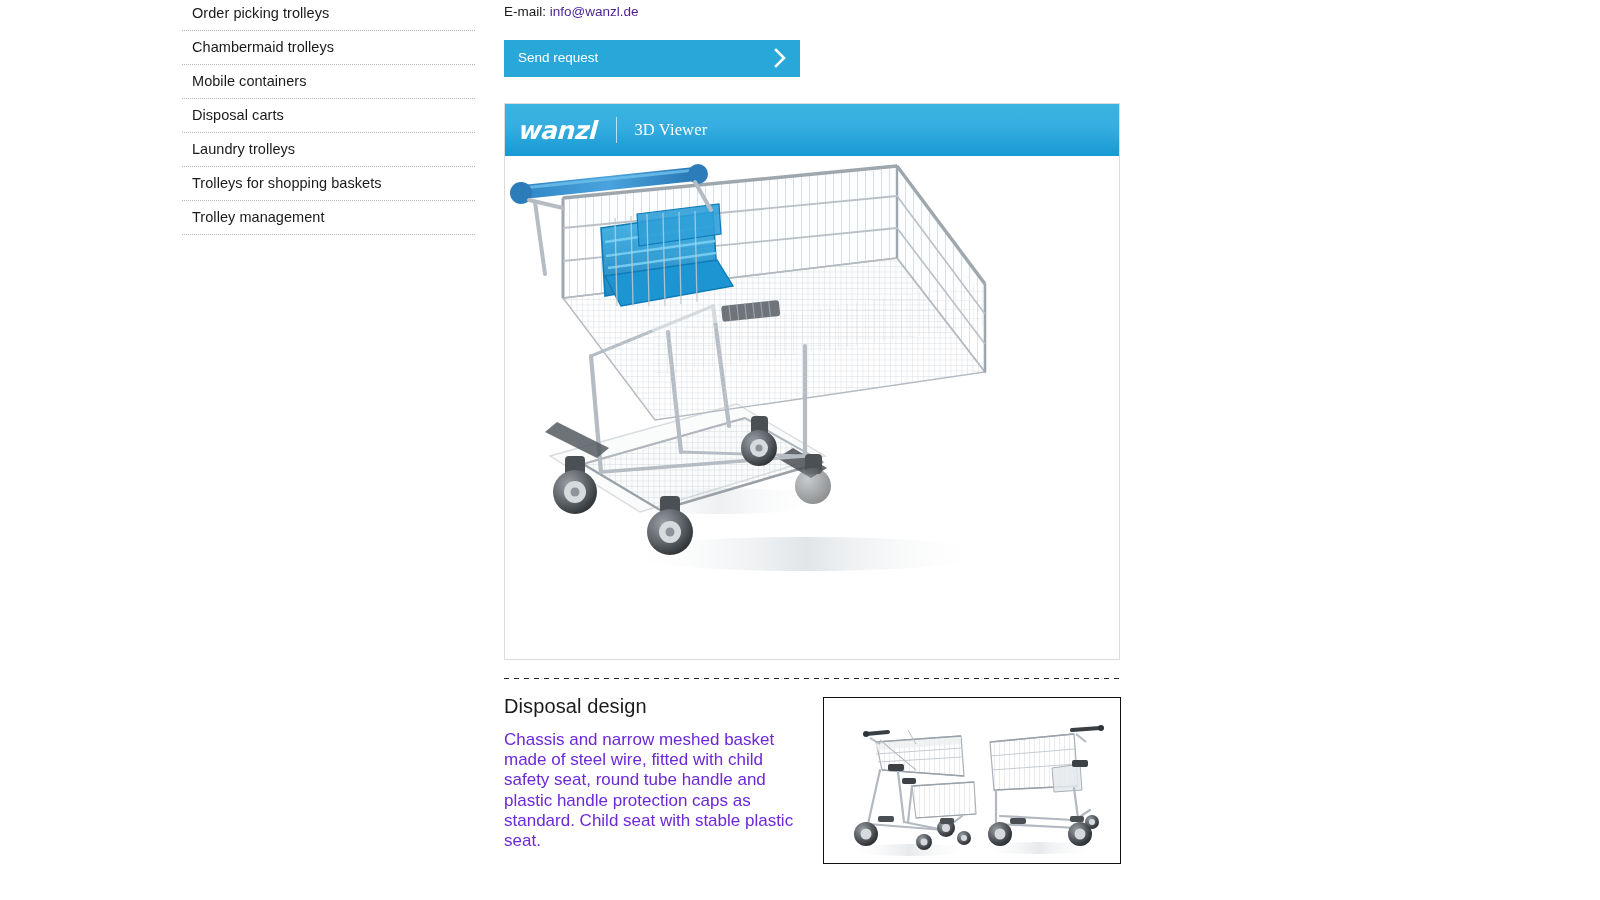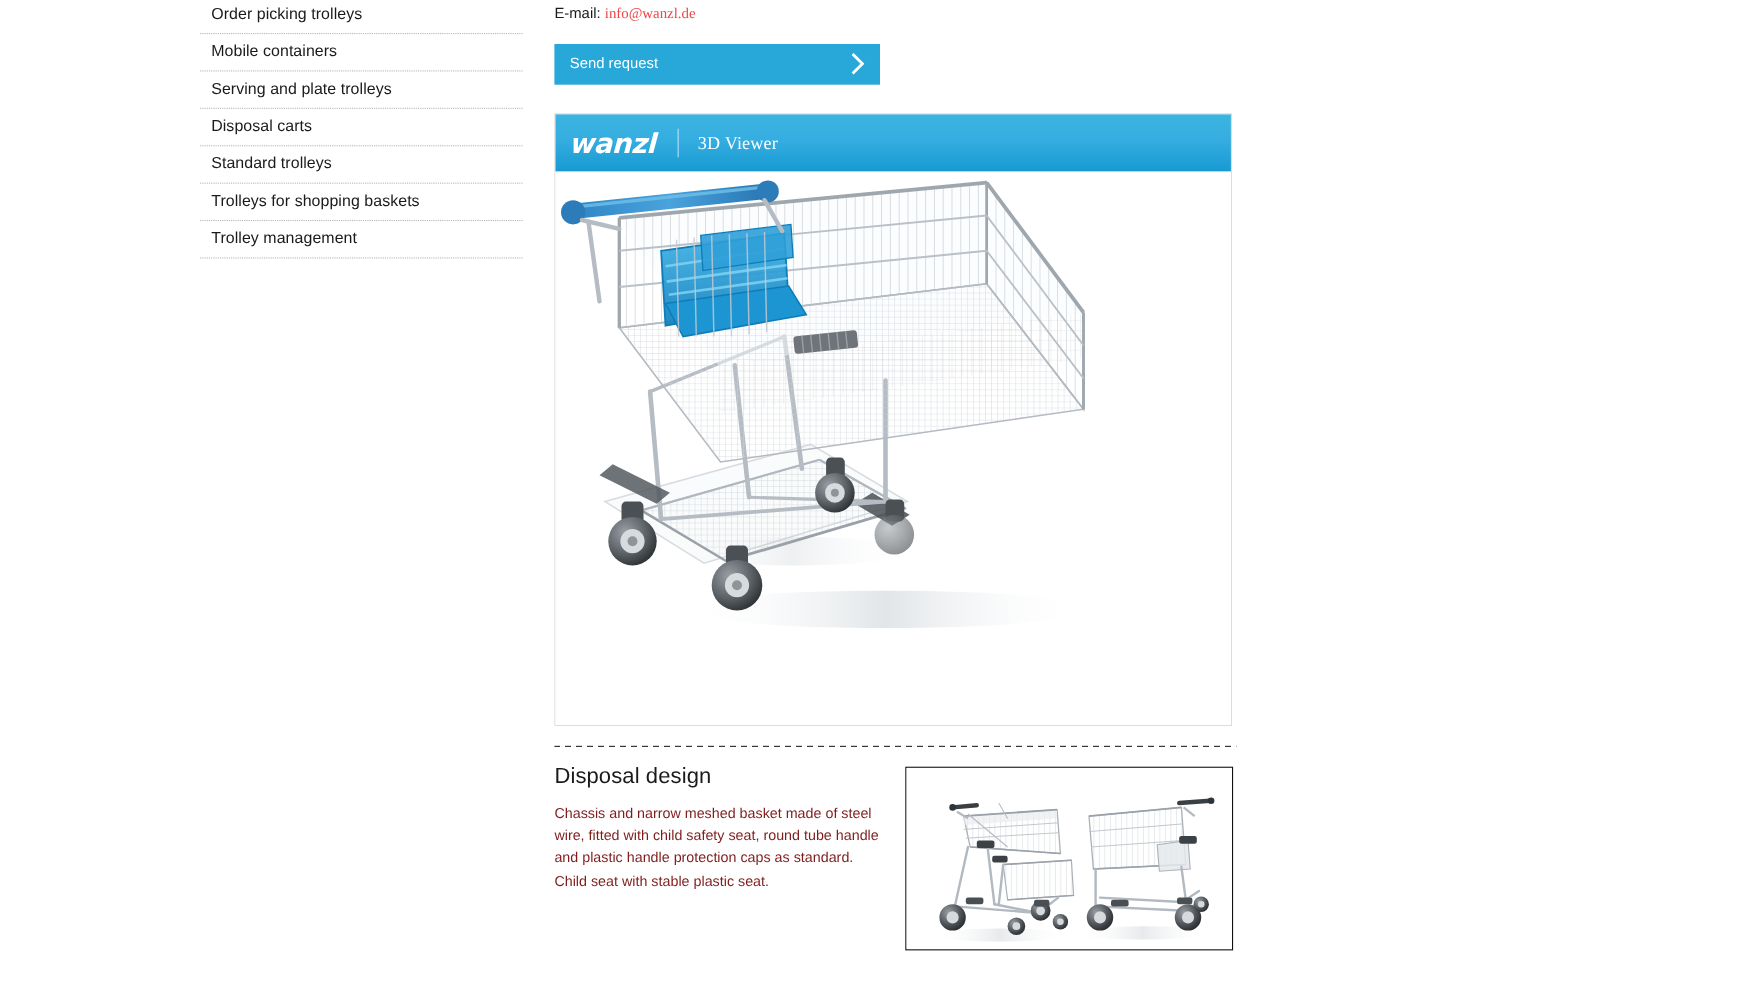--- a/index.html
+++ b/index.html
@@ -62,23 +62,22 @@
   }
 
   .email-row {
     font-size: 13.5px;
     line-height: 18px;
     color: #1a1a1a;
     padding-top: 3px;
     margin-bottom: 19px;
   }
   .email-link {
-    color: #ef4444;
+    color: #4c1d95;
     text-decoration: none;
-    font-family: Liberation Serif, serif;
   }
 
   
   .send-request {
     display: block;
     position: relative;
     width: 296px;
     height: 37px;
     background: #28a8d8;
     border: none;
@@ -191,23 +190,23 @@
     margin-top: 16px;
   }
   .section-heading {
     font-size: 20px;
     font-weight: normal;
     color: #1a1a1a;
     margin: 0 0 12px 0;
     letter-spacing: 0.1px;
   }
   .section-text {
-    font-size: 13px;
+    font-size: 17px;
     line-height: 20.2px;
-    color: #7f1d1d;
+    color: #6d28d9;
     width: 296px;
     margin: 0;
   }
   .product-thumb {
     position: absolute;
     left: 319px;
     top: 2px;
     width: 298px;
     height: 167px;
     border: 1.5px solid #111;
@@ -222,30 +221,30 @@
 <body>
 
 <div class="page">
 
   <nav class="sidebar">
     <ul class="nav-list">
       <li class="nav-item">
         <a class="nav-link" href="#">Order picking trolleys</a>
       </li>
       <li class="nav-item">
+        <a class="nav-link" href="#">Chambermaid trolleys</a>
+      </li>
+      <li class="nav-item">
         <a class="nav-link" href="#">Mobile containers</a>
       </li>
       <li class="nav-item">
-        <a class="nav-link" href="#">Serving and plate trolleys</a>
-      </li>
-      <li class="nav-item">
         <a class="nav-link" href="#">Disposal carts</a>
       </li>
       <li class="nav-item">
-        <a class="nav-link" href="#">Standard trolleys</a>
+        <a class="nav-link" href="#">Laundry trolleys</a>
       </li>
       <li class="nav-item">
         <a class="nav-link" href="#">Trolleys for shopping baskets</a>
       </li>
       <li class="nav-item">
         <a class="nav-link" href="#">Trolley management</a>
       </li>
     </ul>
   </nav>
 

